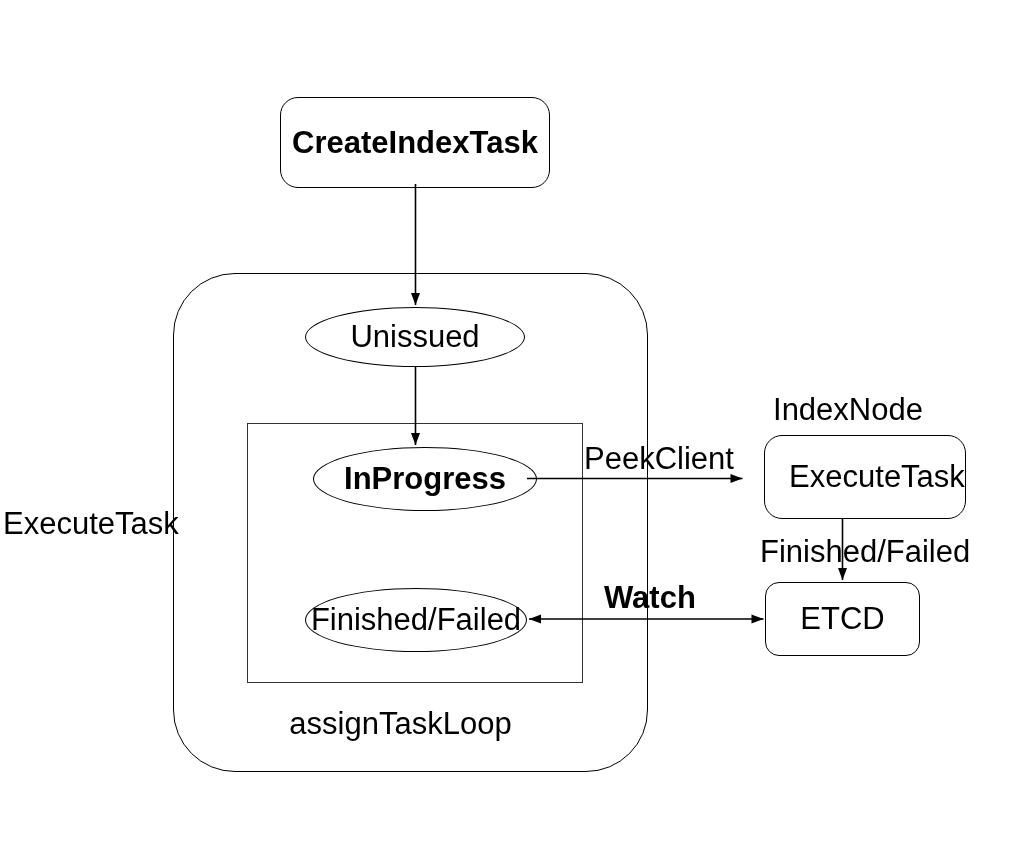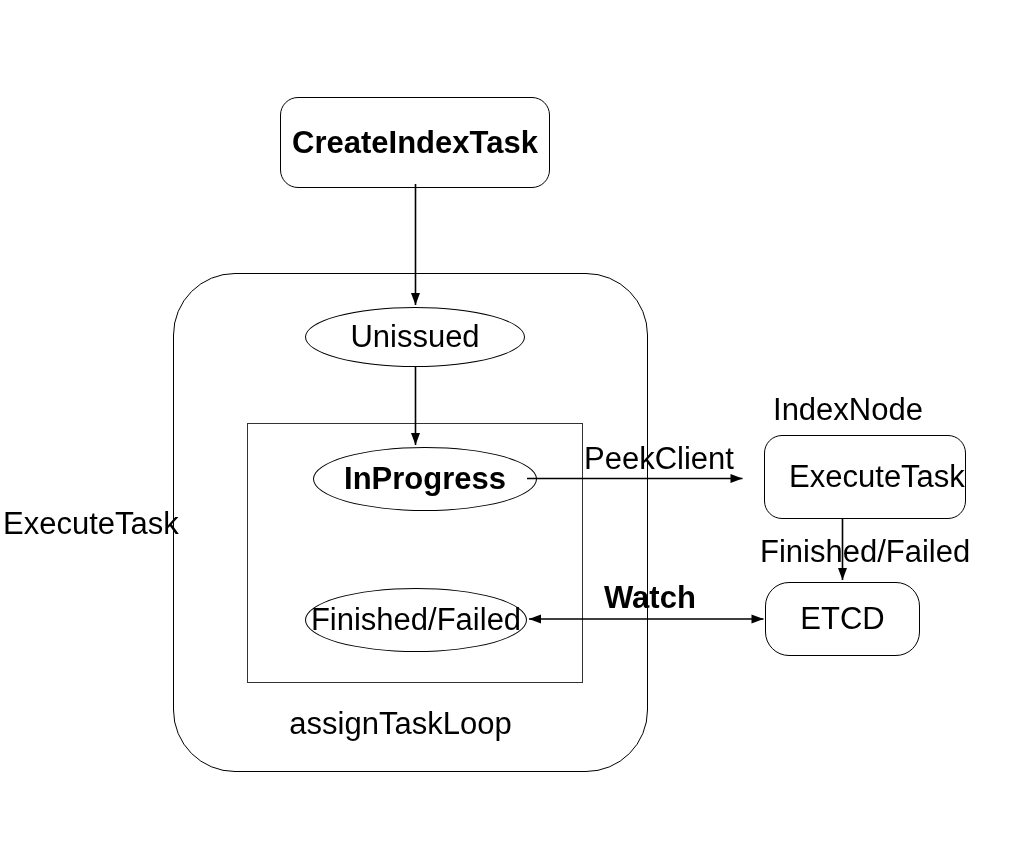--- a/index.html
+++ b/index.html
@@ -53,21 +53,21 @@
 
   <div class="group" style="left:173px;top:273px;width:475px;height:499px;border-radius:62px;"></div>
   <div class="group" style="left:247px;top:423px;width:336px;height:260px;border-color:#333;"></div>
 
   <div class="node rounded" style="left:280px;top:97px;width:270px;height:91px;font-weight:bold;">
     <span>CreateIndexTask</span>
   </div>
   <div class="node rounded" style="left:764px;top:435px;width:202px;height:84px;padding-left:24px;">
     <span>ExecuteTask</span>
   </div>
-  <div class="node rounded" style="left:765px;top:582px;width:155px;height:74px;border-radius:24px;">
+  <div class="node rounded" style="left:765px;top:582px;width:155px;height:74px;border-radius:14px;">
     <span>ETCD</span>
   </div>
 
   <div class="node ellipse" style="left:305px;top:307px;width:220px;height:60px;">
     <span>Unissued</span>
   </div>
   <div class="node ellipse" style="left:313px;top:447px;width:224px;height:64px;font-weight:bold;">
     <span>InProgress</span>
   </div>
   <div class="node ellipse" style="left:305px;top:588px;width:222px;height:64px;">

